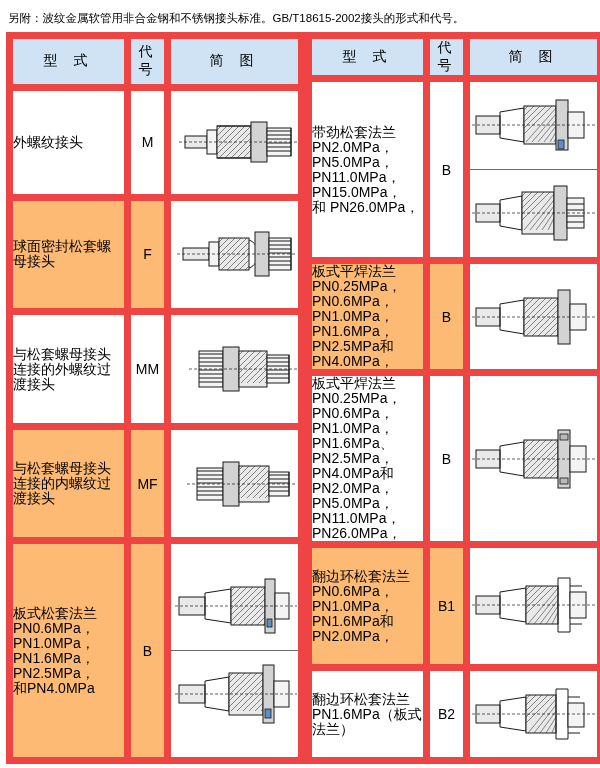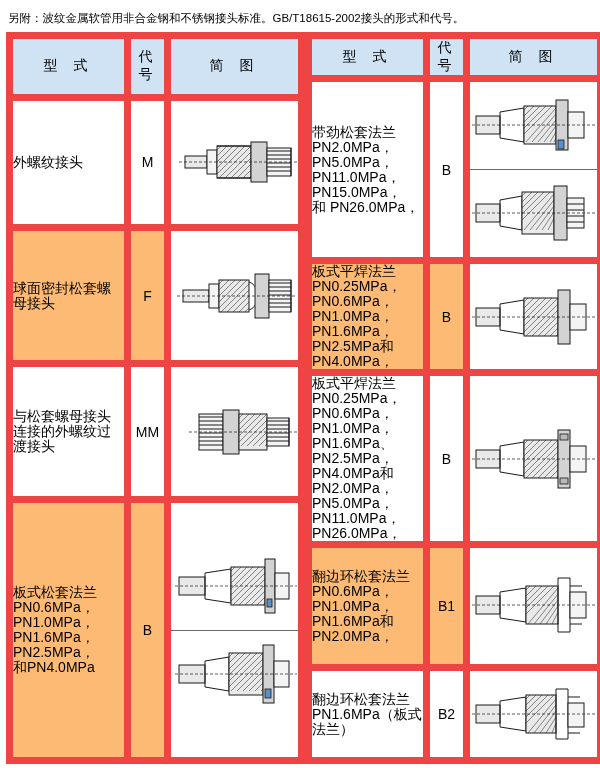--- a/index.html
+++ b/index.html
@@ -163,20 +163,43 @@
             <rect x="96" y="30" width="22" height="28" class="lgray"></rect>
             <g class="ln">
               <path d="M96 33 L118 33 M96 37 L118 37 M96 41 L118 41 M96 45 L118 45 M96 49 L118 49 M96 53 L118 53"></path>
             </g>
             <path class="ln" d="M118 30 L118 58"></path>
             <path class="dash" d="M18 44 L126 44"></path>
           </svg>
         </td>
       </tr>
 
+      <tr style="height:90px;">
+        <td class="label-cell yellow">与松套螺母接头连接的内螺纹过渡接头</td>
+        <td class="code-cell yellow">MF</td>
+        <td class="fig">
+          <svg width="130" height="88" viewBox="0 0 130 88">
+            <rect x="26" y="28" width="26" height="32" class="lgray"></rect>
+            <g class="ln">
+              <path d="M26 31 L52 31 M26 35 L52 35 M26 39 L52 39 M26 43 L52 43 M26 47 L52 47 M26 51 L52 51 M26 55 L52 55"></path>
+            </g>
+            <rect x="52" y="22" width="16" height="44" class="dgray"></rect>
+            <rect x="68" y="26" width="30" height="36" class="gray"></rect>
+            <g class="hatch">
+              <path d="M72 26 L68 30 M78 26 L68 36 M84 26 L68 42 M90 26 L68 48 M96 26 L68 54 M98 30 L70 58 M98 36 L76 58 M98 42 L82 58 M98 48 L88 58 M98 54 L94 58"></path>
+            </g>
+            <rect x="98" y="32" width="20" height="24" class="lgray"></rect>
+            <g class="ln">
+              <path d="M98 35 L118 35 M98 39 L118 39 M98 43 L118 43 M98 47 L118 47 M98 51 L118 51"></path>
+            </g>
+            <path class="ln" d="M118 32 L118 56"></path>
+            <path class="dash" d="M16 44 L126 44"></path>
+          </svg>
+        </td>
+      </tr>
 
 
       <tr style="height:176px;">
         <td class="label-cell yellow">
           <div>板式松套法兰</div>
           <div>PN0.6MPa，PN1.0MPa，</div>
           <div>PN1.6MPa，PN2.5MPa，</div>
           <div>和PN4.0MPa</div>
         </td>
         <td class="code-cell yellow">B</td>

